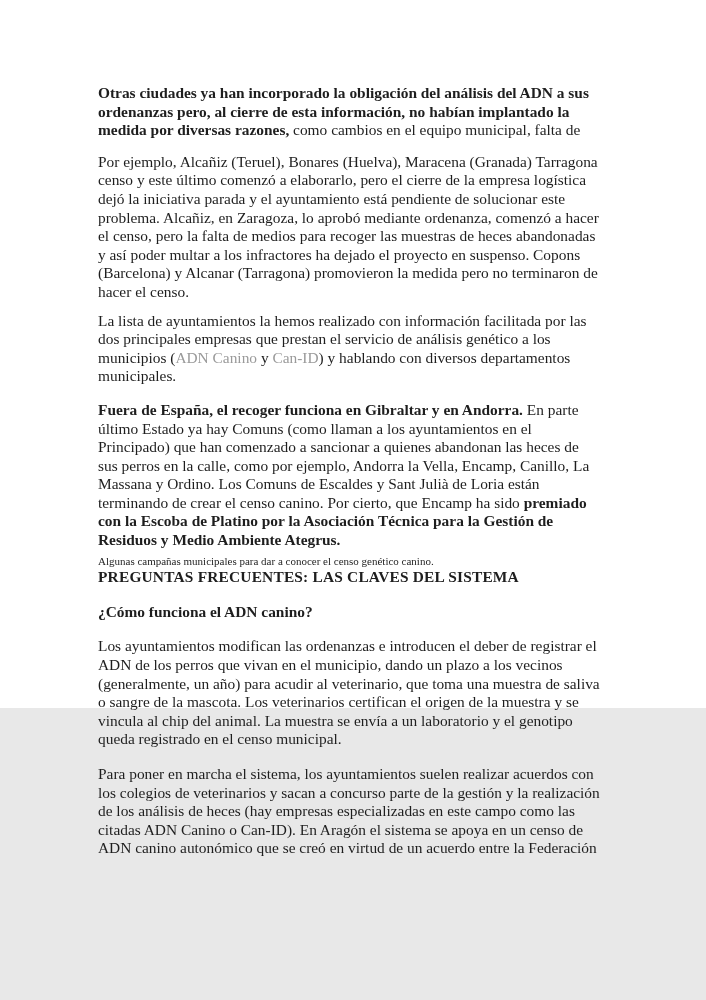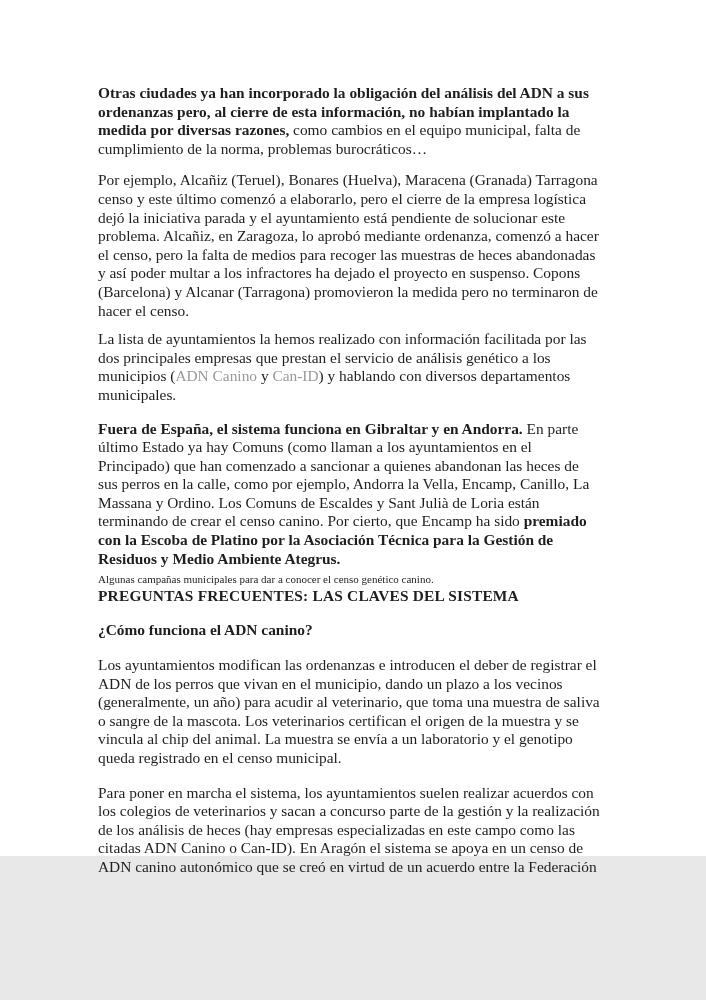--- a/index.html
+++ b/index.html
@@ -6,21 +6,21 @@
     --paper:#ffffff;
     --ink:#1e1e1e;
     --gray:#9a9a9a;
   }
   html,body{margin:0;padding:0;}
   body{
     width:706px;height:1000px;overflow:hidden;background:#e8e8e8;
     font-family:"Liberation Serif","DejaVu Serif",serif;
   }
   .page{
-    position:relative;width:706px;height:856px;background:var(--paper);
+    position:relative;width:706px;height:708px;background:var(--paper);
   }
   .doc{
     position:absolute;left:98px;top:84px;width:518px;
     font-size:15.4px;line-height:18.6px;color:var(--ink);
     letter-spacing:0px;
   }
   .block{margin:0;}
   .line{white-space:pre;}
   .b{font-weight:bold;}
   .gray{color:var(--gray);text-align:center;}
@@ -37,40 +37,39 @@
 </style>
 </head>
 <body>
 
 <div class="page" data-name="scanned-document-page">
   <div class="doc" data-name="document-body">
       <div class="block para" data-name="para-1">
         <div class="line" data-name="text-line"><span class="b" data-name="text-segment">Otras ciudades ya han incorporado la obligación del análisis del ADN a sus</span></div>
         <div class="line" data-name="text-line"><span class="b" data-name="text-segment">ordenanzas pero, al cierre de esta información, no habían implantado la</span></div>
         <div class="line" data-name="text-line"><span class="b" data-name="text-segment">medida por diversas razones,</span><span data-name="text-segment"> como cambios en el equipo municipal, falta de</span></div>
-        <div class="line" data-name="text-line"><span data-name="text-segment">cumplimiento de la norma, problemas burocráticos…</span></div>
       </div>
       <div class="block para" data-name="para-2">
         <div class="line" data-name="text-line"><span data-name="text-segment">Por ejemplo, Alcañiz (Teruel), Bonares (Huelva), Maracena (Granada) Tarragona</span></div>
         <div class="line" data-name="text-line"><span data-name="text-segment">censo y este último comenzó a elaborarlo, pero el cierre de la empresa logística</span></div>
         <div class="line" data-name="text-line"><span data-name="text-segment">dejó la iniciativa parada y el ayuntamiento está pendiente de solucionar este</span></div>
         <div class="line" data-name="text-line"><span data-name="text-segment">problema. Alcañiz, en Zaragoza, lo aprobó mediante ordenanza, comenzó a hacer</span></div>
         <div class="line" data-name="text-line"><span data-name="text-segment">el censo, pero la falta de medios para recoger las muestras de heces abandonadas</span></div>
         <div class="line" data-name="text-line"><span data-name="text-segment">y así poder multar a los infractores ha dejado el proyecto en suspenso. Copons</span></div>
         <div class="line" data-name="text-line"><span data-name="text-segment">(Barcelona) y Alcanar (Tarragona) promovieron la medida pero no terminaron de</span></div>
         <div class="line" data-name="text-line"><span data-name="text-segment">hacer el censo.</span></div>
       </div>
       <div class="block para" data-name="para-3">
         <div class="line" data-name="text-line"><span data-name="text-segment">La lista de ayuntamientos la hemos realizado con información facilitada por las</span></div>
         <div class="line" data-name="text-line"><span data-name="text-segment">dos principales empresas que prestan el servicio de análisis genético a los</span></div>
         <div class="line" data-name="text-line"><span data-name="text-segment">municipios (</span><span class="gray" data-name="link-adn-canino">ADN Canino</span><span data-name="text-segment"> y </span><span class="gray" data-name="link-can-id">Can-ID</span><span data-name="text-segment">) y hablando con diversos departamentos</span></div>
         <div class="line" data-name="text-line"><span data-name="text-segment">municipales.</span></div>
       </div>
       <div class="block para" data-name="para-4">
-        <div class="line" data-name="text-line"><span class="b" data-name="text-segment">Fuera de España, el sistema funciona en Gibraltar y en Andorra.</span><span data-name="text-segment"> En parte</span></div>
+        <div class="line" data-name="text-line"><span class="b" data-name="text-segment">Fuera de España, el recoger funciona en Gibraltar y en Andorra.</span><span data-name="text-segment"> En parte</span></div>
         <div class="line" data-name="text-line"><span data-name="text-segment">último Estado ya hay Comuns (como llaman a los ayuntamientos en el</span></div>
         <div class="line" data-name="text-line"><span data-name="text-segment">Principado) que han comenzado a sancionar a quienes abandonan las heces de</span></div>
         <div class="line" data-name="text-line"><span data-name="text-segment">sus perros en la calle, como por ejemplo, Andorra la Vella, Encamp, Canillo, La</span></div>
         <div class="line" data-name="text-line"><span data-name="text-segment">Massana y Ordino. Los Comuns de Escaldes y Sant Julià de Loria están</span></div>
         <div class="line" data-name="text-line"><span data-name="text-segment">terminando de crear el censo canino. Por cierto, que Encamp ha sido </span><span class="b" data-name="text-segment">premiado</span></div>
         <div class="line" data-name="text-line"><span class="b" data-name="text-segment">con la Escoba de Platino por la Asociación Técnica para la Gestión de</span></div>
         <div class="line" data-name="text-line"><span class="b" data-name="text-segment">Residuos y Medio Ambiente Ategrus.</span></div>
       </div>
       <div class="block caption" data-name="photo-caption">
         <div class="line" data-name="text-line"><span data-name="text-segment">Algunas campañas municipales para dar a conocer el censo genético canino.</span></div>

